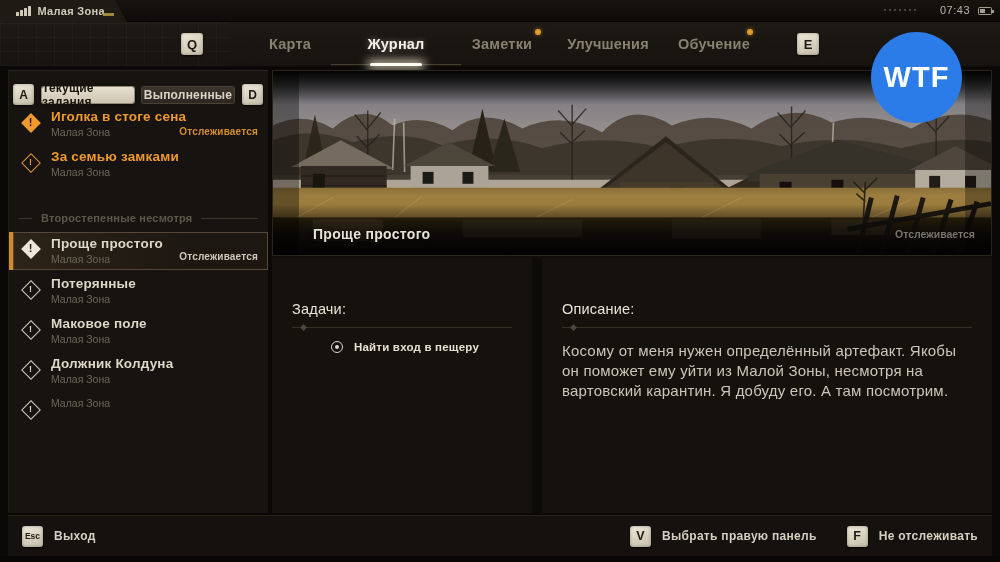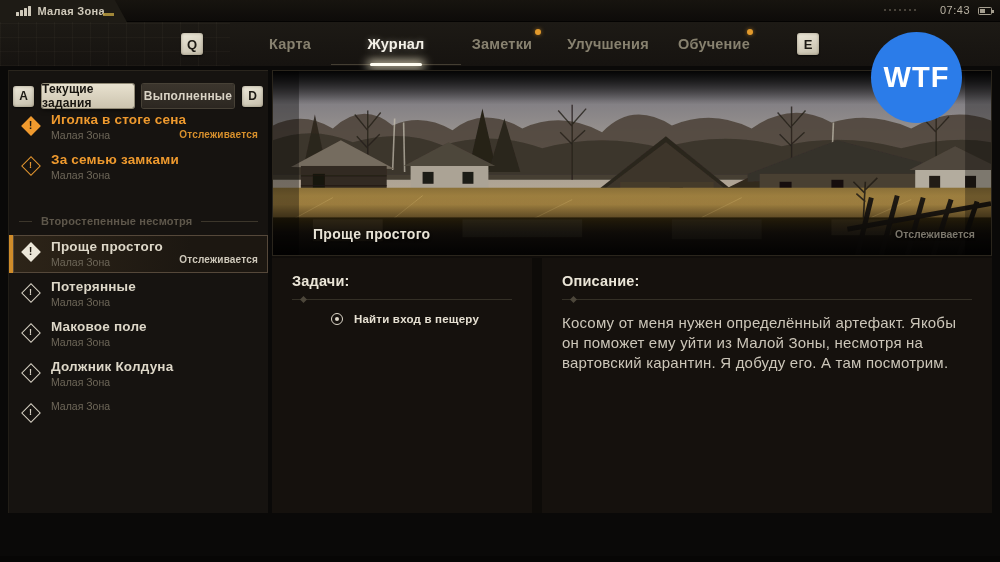--- a/index.html
+++ b/index.html
@@ -55,21 +55,21 @@
     border-radius:50%; background:#e29a2c; box-shadow:0 0 4px rgba(226,154,44,.6); }
   
   .wtf-badge { position:absolute; top:32px; right:38px; width:91px; height:91px; border-radius:50%;
     background:#2b7ce9; z-index:60; display:flex; align-items:center; justify-content:center;
     color:#fff; font-weight:800; font-size:29px; letter-spacing:1px; font-family:"Liberation Sans",sans-serif; }
   
   .left-panel { position:absolute; left:8px; top:70px; width:260px; height:443px;
     background:#161310; border-top:1px solid #2a251d; border-left:1px solid #221e17; }
   .filter-row { display:flex; align-items:center; gap:8px; padding:13px 5px 0 4px; }
   .filter-row .keycap { width:21px; height:21px; font-size:12px; flex:0 0 auto; }
-  .filter-btn { flex:1; height:24px; display:flex; align-items:center; justify-content:center;
+  .filter-btn { flex:1; height:16px; display:flex; align-items:center; justify-content:center;
     font-size:12px; font-weight:bold; border-radius:2px; letter-spacing:.2px; }
   .filter-btn.active { background:linear-gradient(#e8e1cf,#ccc4af); color:#17140f;
     box-shadow:0 0 0 1px #918a76, 0 2px 5px rgba(0,0,0,.6); }
   .filter-btn.inactive { background:linear-gradient(#3b352d,#2c2721); color:#d9d3c5;
     box-shadow:0 0 0 1px #474136; }
   .section-head { display:flex; align-items:center; gap:9px; margin:27px 10px 8px 10px;
     color:#5e574b; font-size:11px; font-weight:bold; letter-spacing:.2px; white-space:nowrap; }
   .section-head::before { content:''; width:13px; height:1px; background:#3c362b; flex:0 0 auto; }
   .section-head::after { content:''; flex:1; height:1px; background:#3c362b; }
   .quest-row { position:relative; height:40px; padding:4px 10px 0 42px; cursor:pointer; }
@@ -102,21 +102,21 @@
     border:1px solid #2a251c; }
   .banner svg { display:block; width:100%; height:100%; }
   .banner-title { position:absolute; left:40px; bottom:13px; font-size:14px; font-weight:bold;
     color:#e7e2d5; letter-spacing:.3px; text-shadow:0 1px 3px rgba(0,0,0,.9); }
   .banner-tracked { position:absolute; right:16px; bottom:15px; font-size:10.5px; font-weight:bold;
     color:#7b766b; text-shadow:0 1px 2px rgba(0,0,0,.8); }
   .details { position:absolute; left:0; top:188px; right:0; bottom:0; background:#0d0b08; display:flex; }
   .col { background:#15110d; height:100%; padding:15px 20px; }
   .col.tasks { width:260px; }
   .col.desc  { flex:1; margin-left:10px; }
-  .col h3 { font-size:14.5px; font-weight:bold; color:#eae5d7; letter-spacing:.2px; }
+  .col h3 { font-size:14.5px; font-weight:normal; color:#eae5d7; letter-spacing:.2px;margin-top:28px; }
   .col .divider { position:relative; height:1px; background:#343026; margin:10px 0 4px 0; }
   .col .divider::before { content:''; position:absolute; left:9px; top:-2px; width:5px; height:5px;
     background:#4c463a; transform:rotate(45deg); }
   .task-item { display:flex; align-items:center; gap:11px; margin-top:13px;padding-left:39px; }
   .task-icon { width:12px; height:12px; border:1.5px solid #ddd7c9; border-radius:50%;
     position:relative; flex:0 0 auto; }
   .task-icon::after { content:''; position:absolute; left:50%; top:50%; width:4px; height:4px;
     margin:-2px 0 0 -2px; border-radius:50%; background:#ddd7c9; }
   .task-label { font-size:11.5px; font-weight:bold; color:#e6e0d2; letter-spacing:.2px; }
   .desc-text { margin-top:13px; max-width:452px; font-size:15px; line-height:20px;
@@ -377,15 +377,31 @@
         </div>
       </div>
       <div class="col desc">
         <h3>Описание:</h3>
         <div class="divider"></div>
         <p class="desc-text">Косому от меня нужен определённый артефакт. Якобы он поможет ему уйти из Малой Зоны, несмотря на вартовский карантин. Я добуду его. А там посмотрим.</p>
       </div>
     </div>
   </div>
 
+  <div class="footer">
+    <div class="hint left">
+      <span class="keycap esc">Esc</span>
+      <span class="hint-label">Выход</span>
+    </div>
+    <div class="hint-group-right">
+      <div class="hint">
+        <span class="keycap">V</span>
+        <span class="hint-label">Выбрать правую панель</span>
+      </div>
+      <div class="hint">
+        <span class="keycap">F</span>
+        <span class="hint-label">Не отслеживать</span>
+      </div>
+    </div>
+  </div>
 
   <div class="frame-edge"></div>
 </div>
 
 </body></html>

